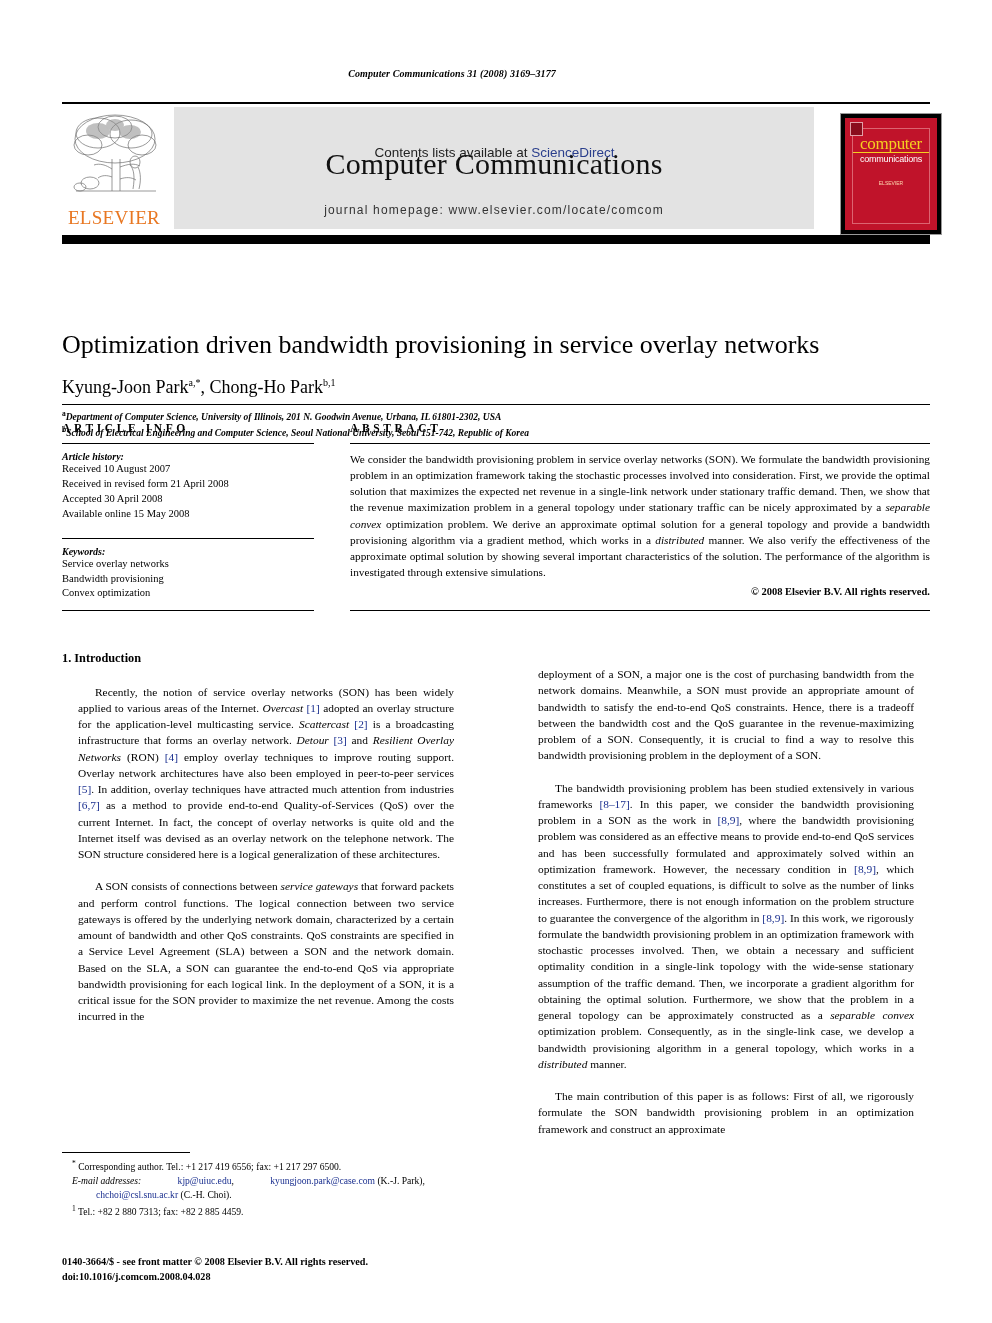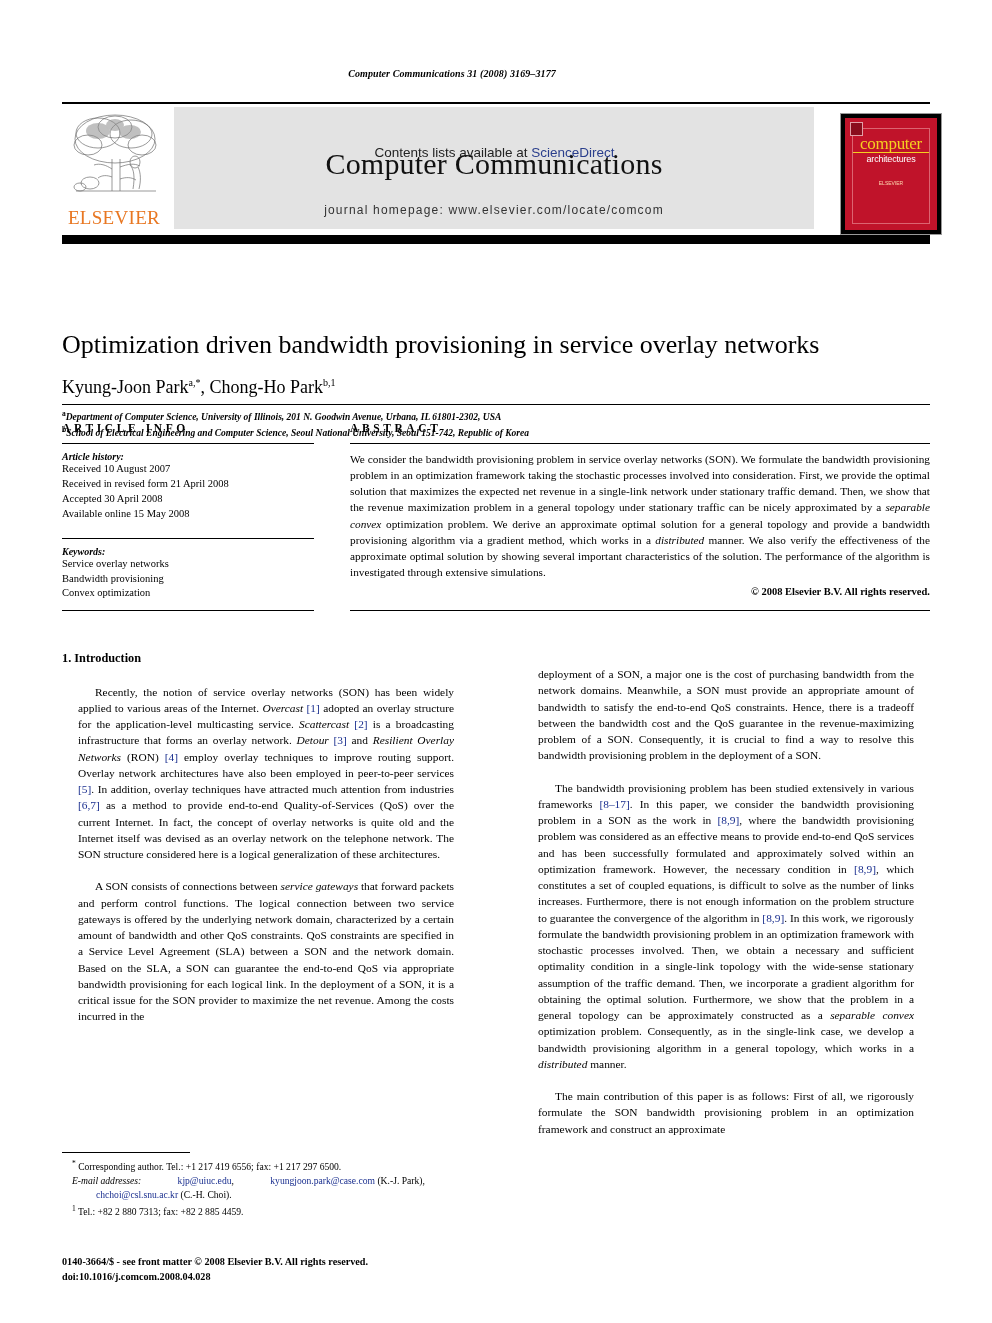--- a/index.html
+++ b/index.html
@@ -420,21 +420,21 @@
       <div class="banner-title">Computer Communications</div>
       <div class="banner-home">journal homepage: www.elsevier.com/locate/comcom</div>
     </div>
 
     <div class="cover">
       <div class="cover-inner">
         <div class="cover-frame"></div>
         <div class="cover-mark"></div>
         <div class="cover-computer">computer</div>
         <div class="cover-rule"></div>
-        <div class="cover-comm">architectures</div>
+        <div class="cover-comm">communications</div>
         <div class="cover-badge">ELSEVIER</div>
       </div>
     </div>
 
     <div class="masthead-rule-bottom"></div>
   </div>
 
   <div class="title-block">
     <h1 class="paper-title">Optimization driven bandwidth provisioning in service overlay networks</h1>
     <div class="authors">

